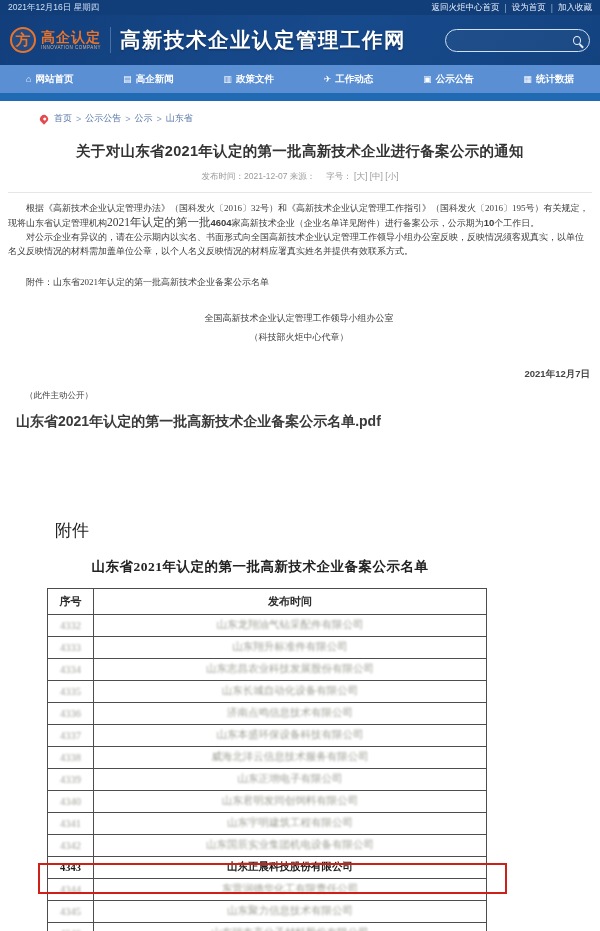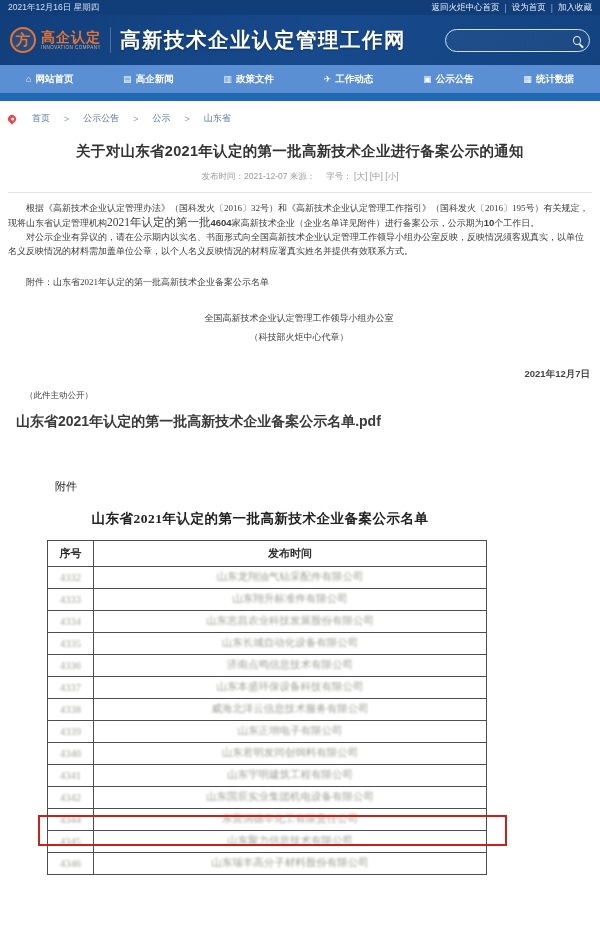--- a/index.html
+++ b/index.html
@@ -36,22 +36,22 @@
 
   
   .nav { height:28px; background:#5b8fd4; display:flex; align-items:center;
     justify-content:space-between; padding:0 26px; }
   .nav-item { display:flex; align-items:center; gap:4px; color:#fff; font-size:9.5px;
     font-weight:bold; cursor:pointer; }
   .nav-ico { font-size:9px; font-weight:normal; }
   .substrip { height:8px; background:#1f6ab3; }
 
   
-  .breadcrumb { display:flex; align-items:center; gap:14px; padding:11px 10px 0 8px;
-    font-size:9px; color:#5a7aa8; }
+  .breadcrumb { display:flex; align-items:center; gap:4px; padding:11px 10px 0 8px;
+    font-size:9px; color:#5a7aa8;margin-left:32px; }
   .pin { width:8px; height:8px; background:#e6494d; border-radius:50% 50% 50% 0;
     transform:rotate(-45deg); position:relative; margin-right:2px; }
   .pin::after { content:""; position:absolute; width:3px; height:3px; background:#fff;
     border-radius:50%; top:2.5px; left:2.5px; }
   .crumb-sep { color:#8aa2c4; }
 
   
   .art-title { text-align:center; font-size:14.5px; font-weight:bold; color:#333;
     margin-top:17px; letter-spacing:.3px; }
   .art-meta { text-align:center; font-size:8.5px; color:#999; margin-top:10px; }
@@ -67,22 +67,22 @@
   .attach-line { text-indent:2em; margin-top:18px; }
   .sig { text-align:center; margin-top:22px; text-indent:0 !important; }
   .sig2 { text-align:center; margin-top:6px; text-indent:0 !important; }
   .sig3 { text-align:right; margin-top:22px; text-indent:0 !important;
     font-family:"Liberation Sans",sans-serif; font-weight:bold; color:#444; font-size:9.5px; }
   .disclosure { text-indent:1em; margin-top:9px; font-size:8.5px; }
   .pdf-link { font-family:"Liberation Sans",sans-serif; font-weight:bold; color:#3a3a3a;
     font-size:14px; margin:10px 0 0 16px; cursor:pointer; }
 
   
-  .attach-heading { font-family:"Liberation Serif",serif; font-size:11px; color:#222;
-    margin:48px 0 0 55px; }
+  .attach-heading { font-family:"Liberation Serif",serif; font-size:17px; color:#222;
+    margin:88px 0 0 55px; }
   .tbl-title { font-family:"Liberation Serif",serif; font-weight:bold; font-size:13.5px;
     color:#222; text-align:center; width:520px; margin-top:16px; letter-spacing:.5px; }
   .tbl-wrap { position:relative; width:440px; margin:12px 0 0 47px; }
   table { border-collapse:collapse; width:440px; font-family:"Liberation Serif",serif; }
   th,td { border:1px solid #4d4d4d; text-align:center; color:#2f2f2f; }
   th { font-size:11px; font-weight:bold; height:26px; }
   td { font-size:10.5px; height:22px; }
   .col-no { width:46px; }
   tr.blur td { filter:blur(1.2px); color:#8f8f86; opacity:.85; }
   tr.hl td { font-weight:bold; color:#1c1c1c; }
@@ -226,20 +226,24 @@
           <td>山东君明发同创饲料有限公司</td>
         </tr>
     <tr class="blur">
           <td>4341</td>
           <td>山东宇明建筑工程有限公司</td>
         </tr>
     <tr class="blur">
           <td>4342</td>
           <td>山东国辰实业集团机电设备有限公司</td>
         </tr>
+    <tr class="hl">
+          <td>4343</td>
+          <td>山东正晨科技股份有限公司</td>
+        </tr>
     <tr class="blur">
           <td>4344</td>
           <td>东营润德华化工有限责任公司</td>
         </tr>
     <tr class="blur">
           <td>4345</td>
           <td>山东聚力信息技术有限公司</td>
         </tr>
     <tr class="blur">
           <td>4346</td>

